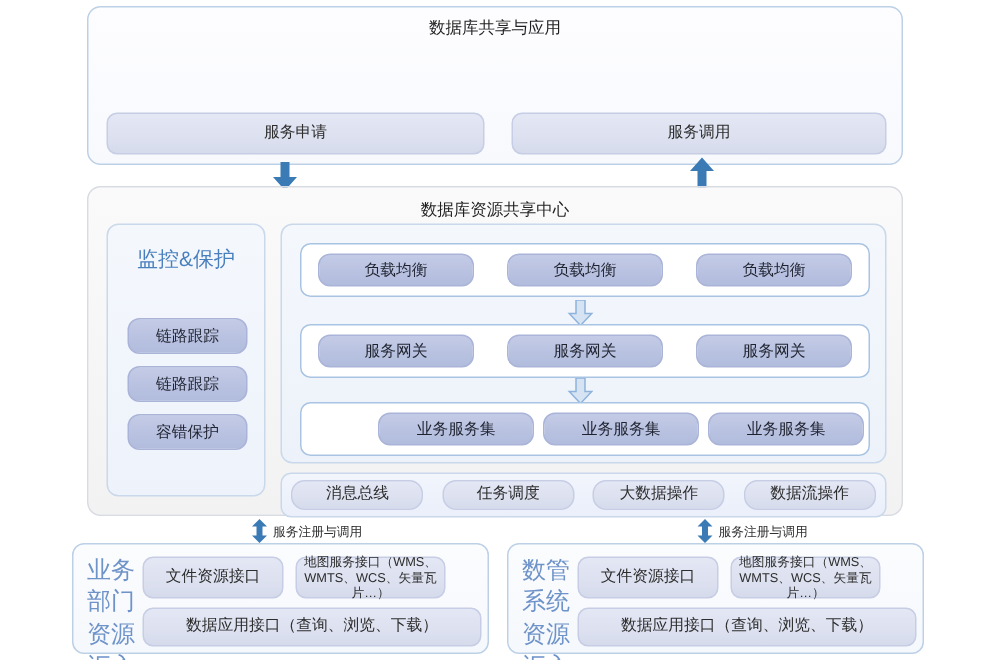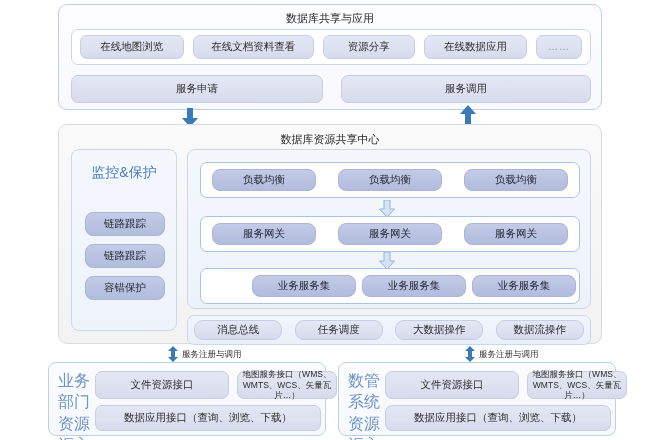--- a/index.html
+++ b/index.html
@@ -113,45 +113,38 @@
   #ingest-left  { left: 48px;  width: 278px; }
   #ingest-right { left: 338px; width: 278px; }
   .ingest-label {
     position: absolute; left: 8px; top: 7px; width: 34px;
     font-size: 16px; color: #6e93c9; line-height: 1.33;
     text-align: center; letter-spacing: 0px;
   }
   .ingest-label span { display: block; }
   .ing-r1 { position: absolute; left: 46px; top: 8px; display: flex; gap: 8px; }
   .ing-r1 .pill { height: 28px; }
-  .ing-file { width: 134px; }
+  .ing-file { width: 94px; }
   .ing-geo  { width: 100px; font-size: 8.5px; padding: 0 2px; }
   .ing-r2 { position: absolute; left: 46px; top: 42px; }
   .ing-r2 .pill { width: 226px; height: 26px; }
 
   
   .arrow { position: absolute; }
   .arrow svg { display: block; }
   .arrow-label { position: absolute; font-size: 8.5px; color: #303030; white-space: nowrap; }
 </style>
 </head>
 <body>
 
 <div id="canvas">
 
   <div class="section" id="sec-top">
     <div class="section-title" style="top:6px;">数据库共享与应用</div>
 
-    <div id="top-inner">
-      <div class="pill p-w1">在线地图浏览</div>
-      <div class="pill p-w2">在线文档资料查看</div>
-      <div class="pill p-w3">资源分享</div>
-      <div class="pill p-w4">在线数据应用</div>
-      <div class="pill p-dots">……</div>
-    </div>
 
     <div class="pill" id="svc-apply">服务申请</div>
     <div class="pill" id="svc-call">服务调用</div>
   </div>
 
   <div class="arrow" style="left:180px; top:108px;">
     <svg width="20" height="20" viewBox="0 0 20 20">
       <path d="M7 0 H13 V10 H18 L10 19 L2 10 H7 Z" fill="#3a7ab5"></path>
     </svg>
   </div>

